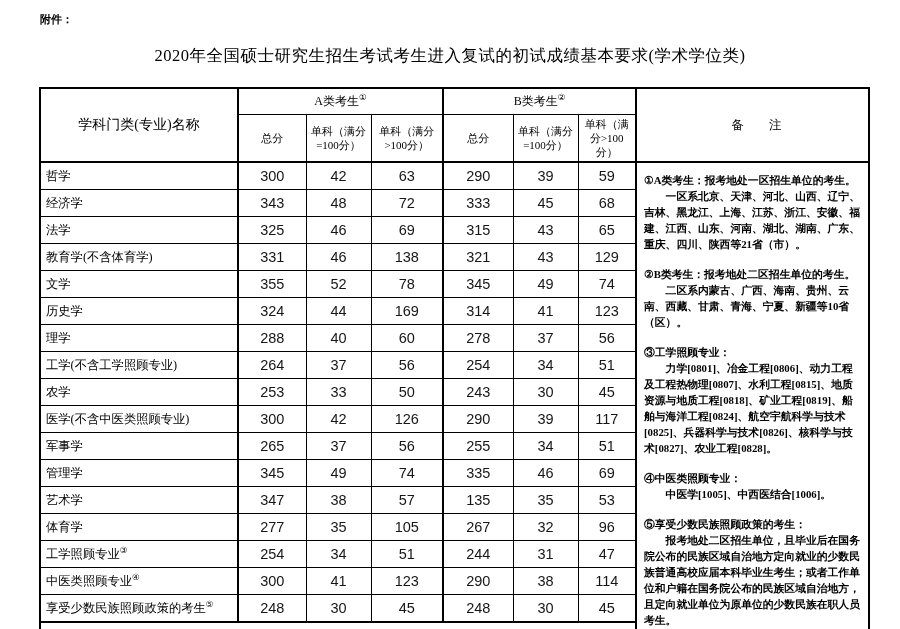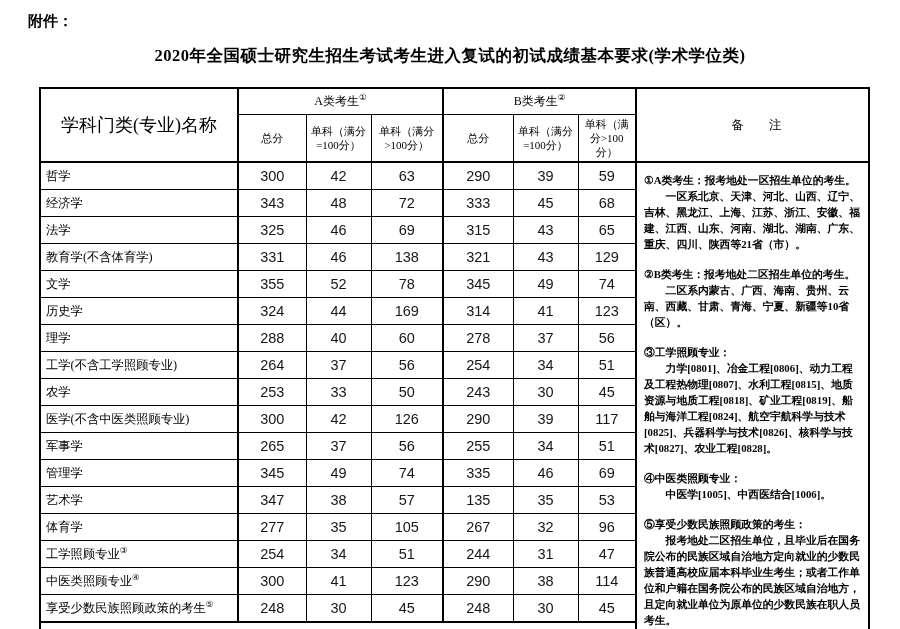--- a/index.html
+++ b/index.html
@@ -5,45 +5,45 @@
   html, body { margin: 0; padding: 0; }
   body {
     width: 900px; height: 629px;
     background: #ffffff;
     position: relative;
     overflow: hidden;
     font-family: "Liberation Serif", serif;
     color: #000;
   }
   .attachment {
-    position: absolute; left: 28px; top: 12px;
-    font-size: 15px; font-weight: bold;
+    position: absolute; left: 40px; top: 12px;
+    font-size: 11px; font-weight: bold;
   }
   .doc-title {
     position: absolute; left: 0; right: 0; top: 45px;
     text-align: center;
-    font-size: 16.5px; font-weight: bold;
+    font-size: 16.5px; font-weight: normal;
     letter-spacing: 0.5px;
   }
   table.score-table {
     position: absolute; left: 39px; top: 87px;
     border-collapse: collapse;
     table-layout: fixed;
     border: 2px solid #000;
   }
   .score-table th, .score-table td {
     border: 1px solid #000;
     padding: 0;
     font-weight: normal;
     overflow: hidden;
   }
   .thickL { border-left-width: 2px !important; }
   .thickB { border-bottom-width: 2px !important; }
   .thickT { border-top-width: 2px !important; }
-  th.h-cat { font-size: 18px; }
+  th.h-cat { font-size: 14px; }
   th.h-group { font-size: 12px; height: 25px; text-align: center; }
   th.h-group sup, .cat sup { font-size: 8.5px; line-height: 0; }
   th.h-sub { font-size: 11px; height: 40px; line-height: 14px; padding: 2px 3px; text-align: center; }
   th.h-remarks { font-size: 12.5px; text-align: center; padding-left: 8px; }
   td.cat { font-size: 12.3px; text-align: left; padding: 1px 2px 1px 5px; height: 24px; white-space: nowrap; }
   td.num {
     text-align: center;
     font-family: "Liberation Sans", sans-serif;
     font-size: 14.5px; color: #161616;
   }

